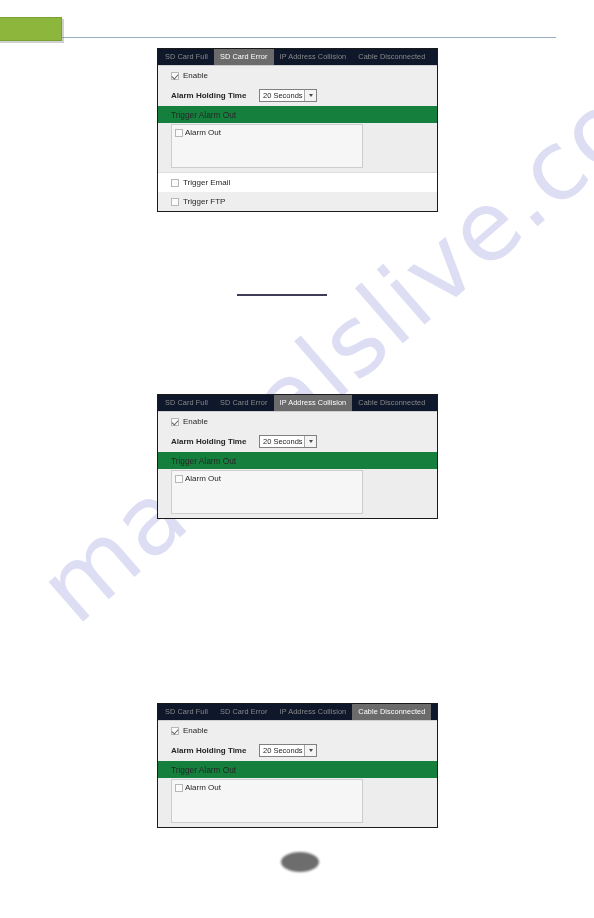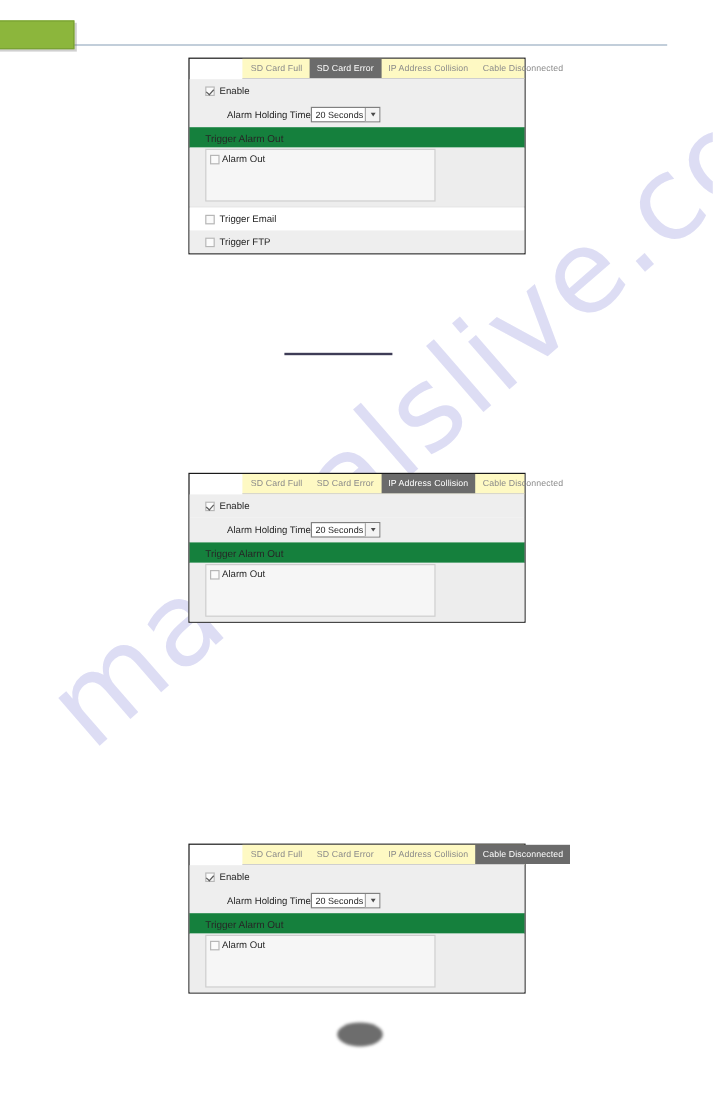--- a/index.html
+++ b/index.html
@@ -96,25 +96,24 @@
     z-index: 4;
   }
   .panel-1 { top: 48px; }
   .panel-2 { top: 394px; }
   .panel-3 { top: 703px; }
 
   .tabbar {
     display: flex;
     align-items: flex-end;
     height: 16px;
-    background: #fef9c3;
+    background: #0f172a;
     border-bottom: 1px solid #cfcfcf;
     padding: 0 1px;
     box-sizing: content-box;
-    margin-left: 44px;
   }
   .tab {
     font-size: 7.3px;
     color: #8a8a8a;
     padding: 3px 6px 3px 6px;
     line-height: 10px;
     white-space: nowrap;
     background: transparent;
     letter-spacing: 0.1px;
   }
@@ -162,24 +161,23 @@
     width: 3px;
     height: 5px;
     border: solid #5a5a5a;
     border-width: 0 1.2px 1.2px 0;
     transform: rotate(42deg);
   }
 
   .field-label {
     width: 88px;
     font-size: 8px;
-    font-weight: normal;
+    font-weight: bold;
     color: #262626;
     white-space: nowrap;
-    text-align: right;
   }
   .select {
     display: flex;
     align-items: center;
     width: 58px;
     height: 13px;
     border: 1px solid #808080;
     background: #ffffff;
     box-sizing: border-box;
     font-size: 7.5px;

